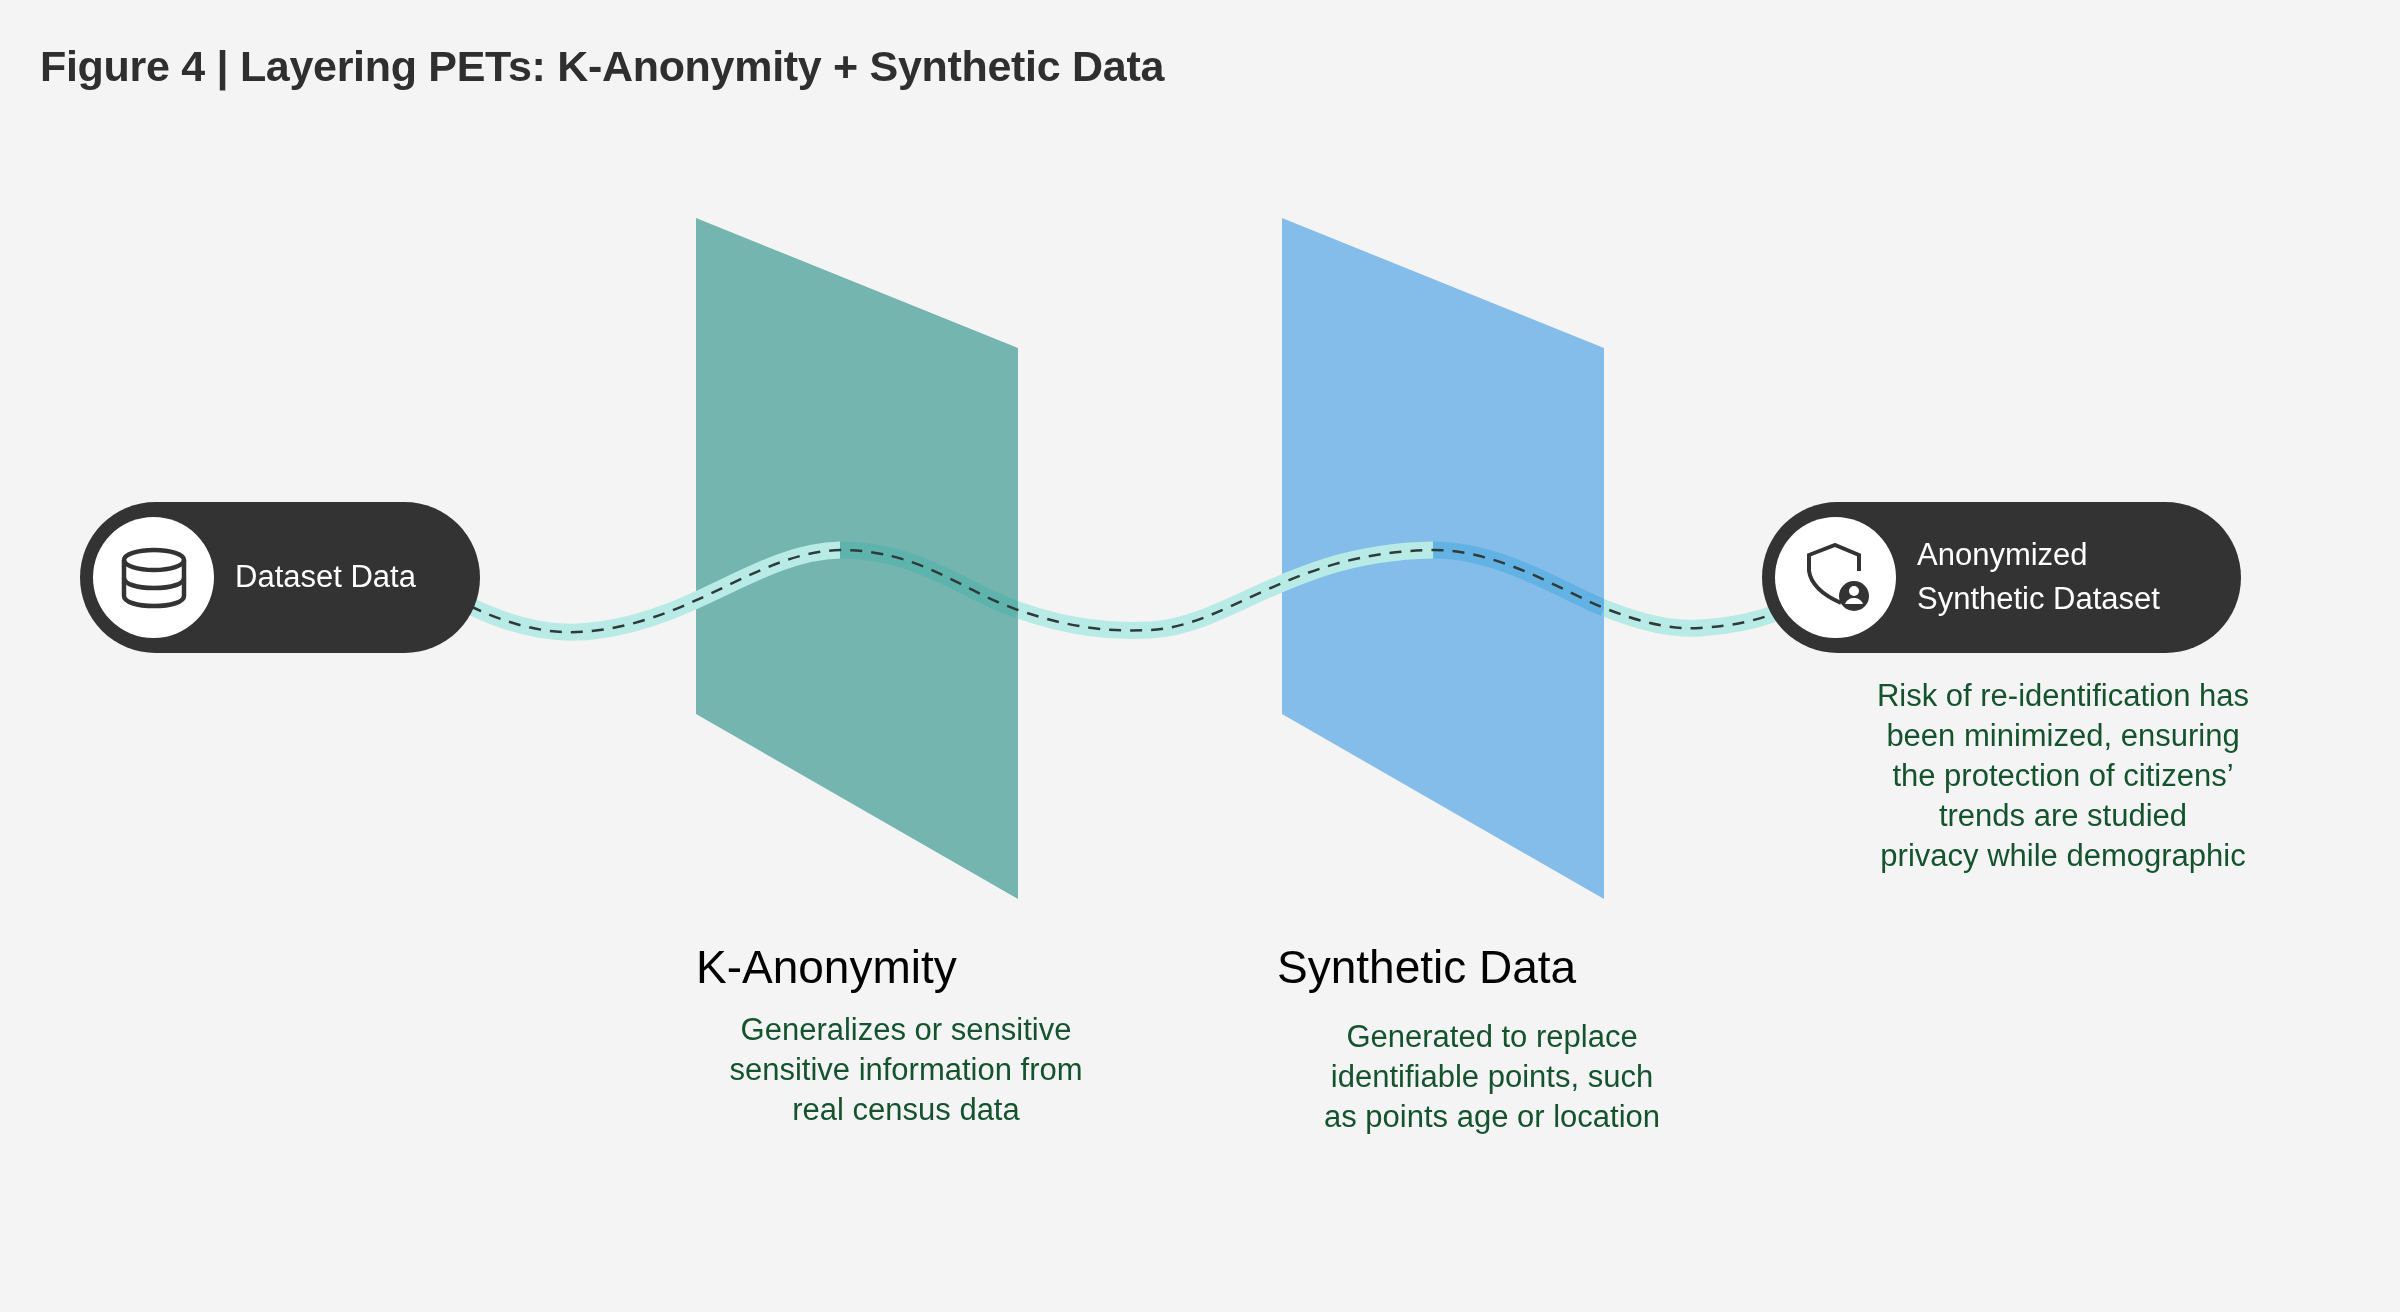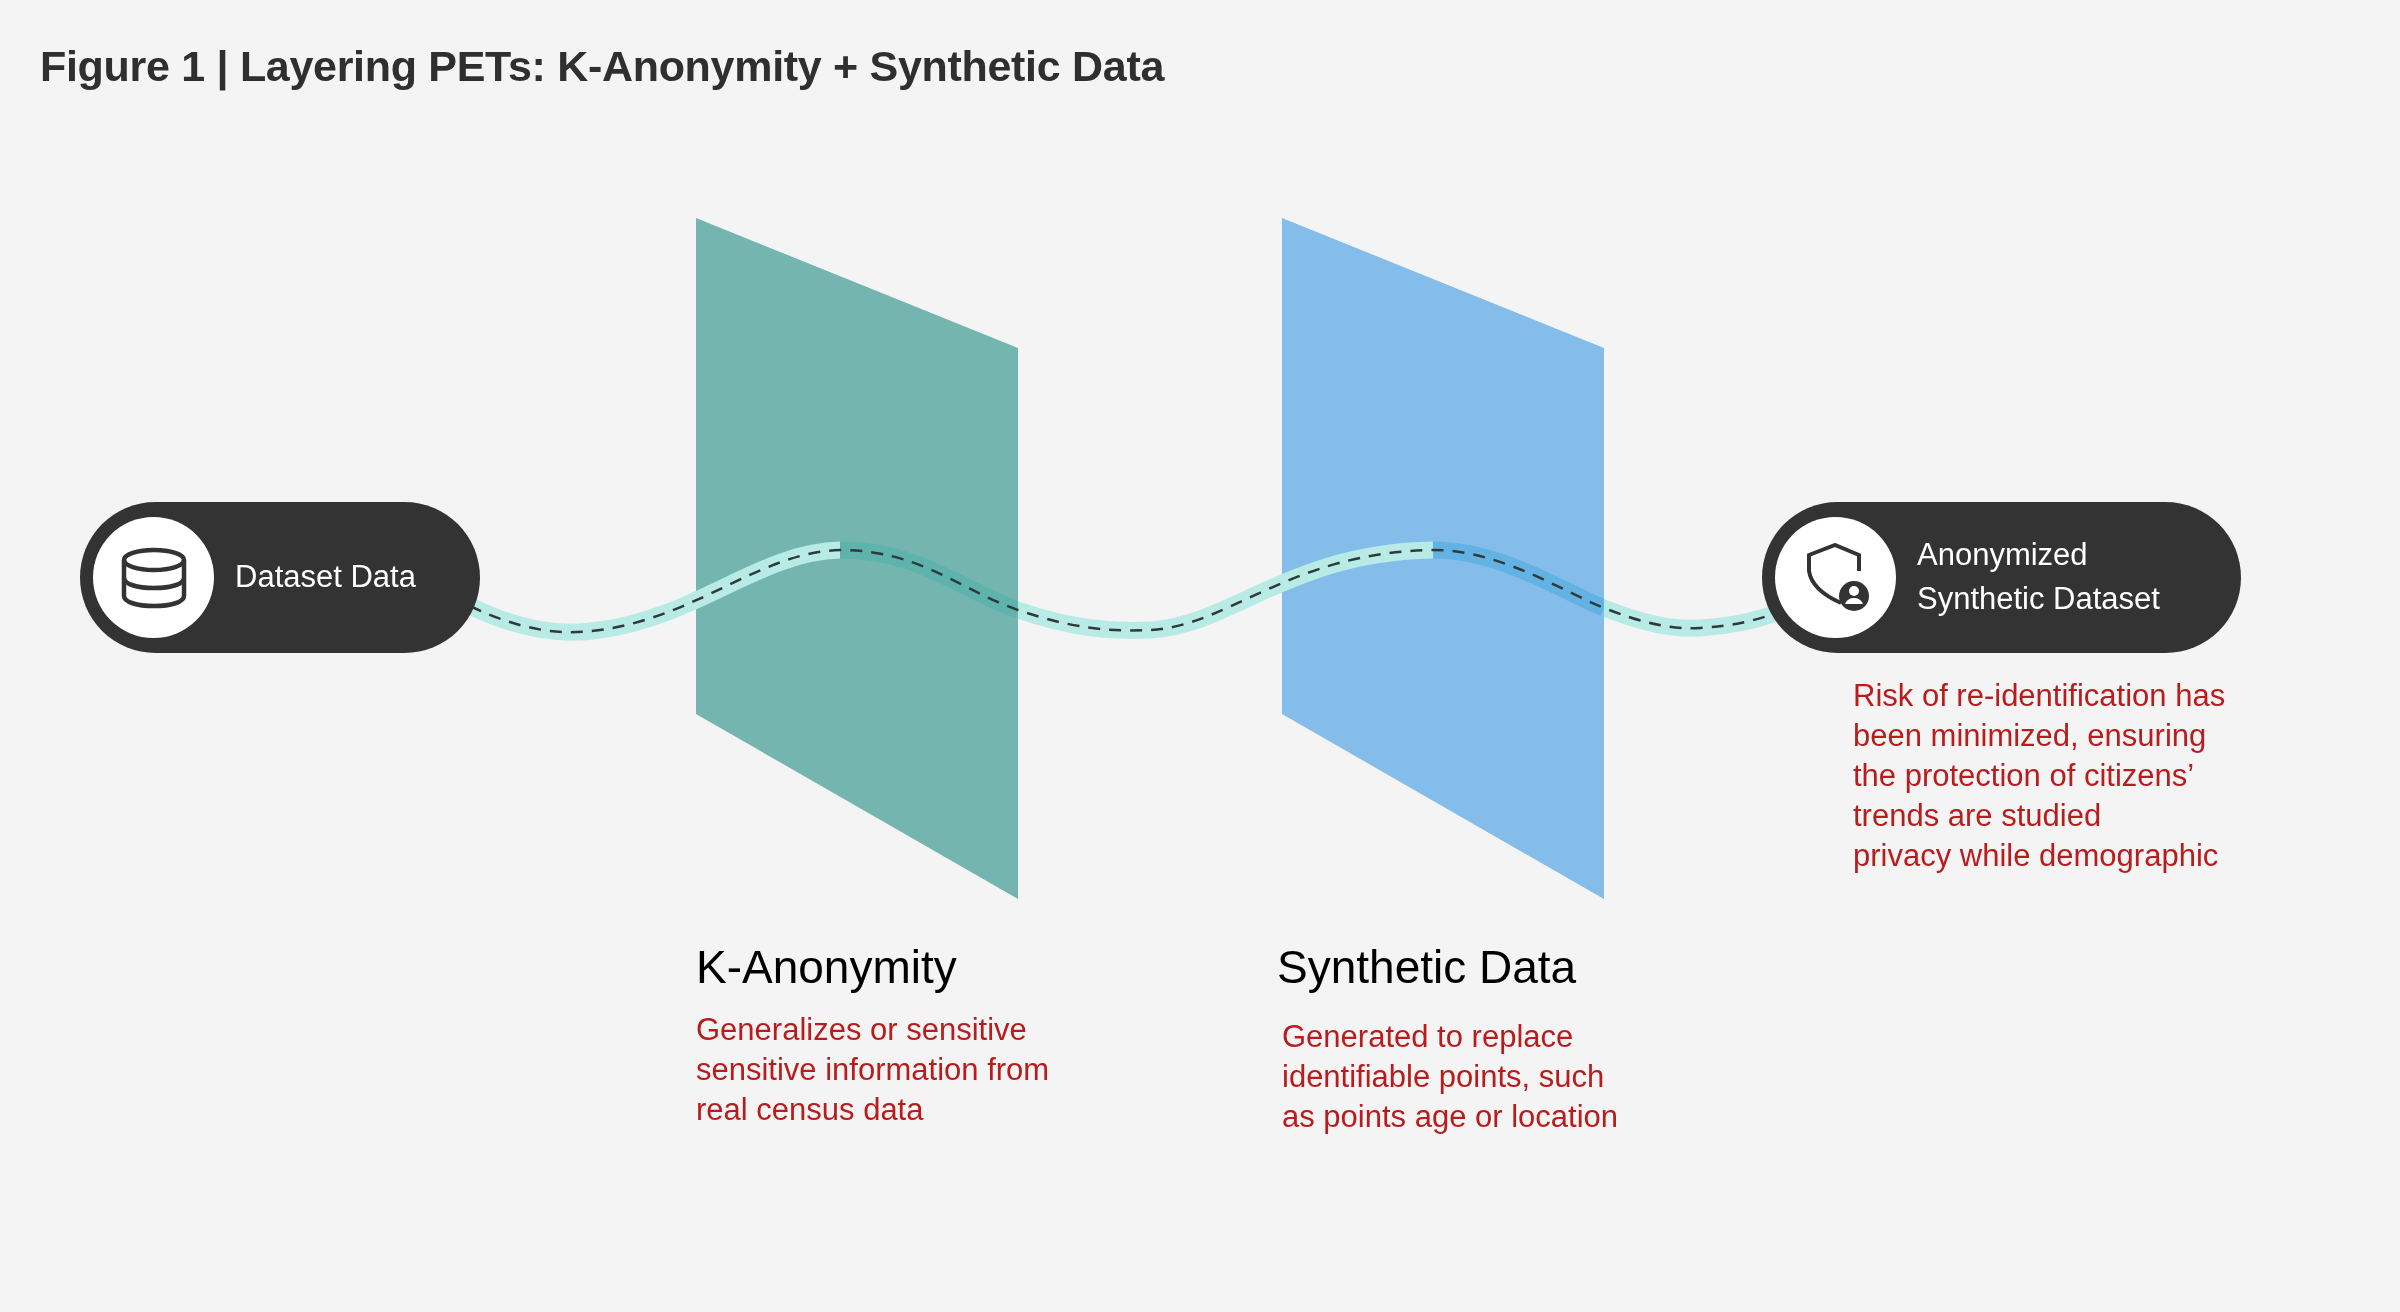--- a/index.html
+++ b/index.html
@@ -4,27 +4,27 @@
 <style>
   html, body { margin:0; padding:0; }
   body { width:2400px; height:1312px; background:#f4f4f4; position:relative; overflow:hidden;
          font-family:"Liberation Sans", sans-serif; color:#333; }
   .title { position:absolute; left:40px; top:42px; font-size:43px; font-weight:bold; color:#2f2f2f; white-space:nowrap; letter-spacing:-0.3px; }
   svg.canvas { position:absolute; left:0; top:0; }
   .pill { position:absolute; background:#333333; border-radius:76px; height:151px; top:502px; }
   .pill .circle { position:absolute; left:13px; top:15px; width:121px; height:121px; border-radius:50%; background:#ffffff; display:flex; align-items:center; justify-content:center; }
   .pill .label { position:absolute; left:155px; color:#ffffff; font-size:31px; line-height:44px; }
   .caption-title { position:absolute; font-size:46px; color:#000000; white-space:nowrap; }
-  .caption-body { position:absolute; font-size:31px; line-height:40px; color:#b91c1c; width:420px; }
+  .caption-body { position:absolute; font-size:31px; line-height:40px; color:#14532d; width:420px;text-align:center; }
   .line { display:block; white-space:nowrap; }
 </style>
 </head>
 <body>
 
-<div class="title">Figure 1 | Layering PETs: K-Anonymity + Synthetic Data</div>
+<div class="title">Figure 4 | Layering PETs: K-Anonymity + Synthetic Data</div>
 
 <svg class="canvas" width="2400" height="1312" viewBox="0 0 2400 1312">
   <defs>
     <clipPath id="clipFrontTeal">
         <rect x="696" y="0" width="144" height="1312"></rect>
       </clipPath>
     <clipPath id="clipBehindTeal">
         <rect x="840" y="0" width="178" height="1312"></rect>
       </clipPath>
     <clipPath id="clipFrontBlue">

